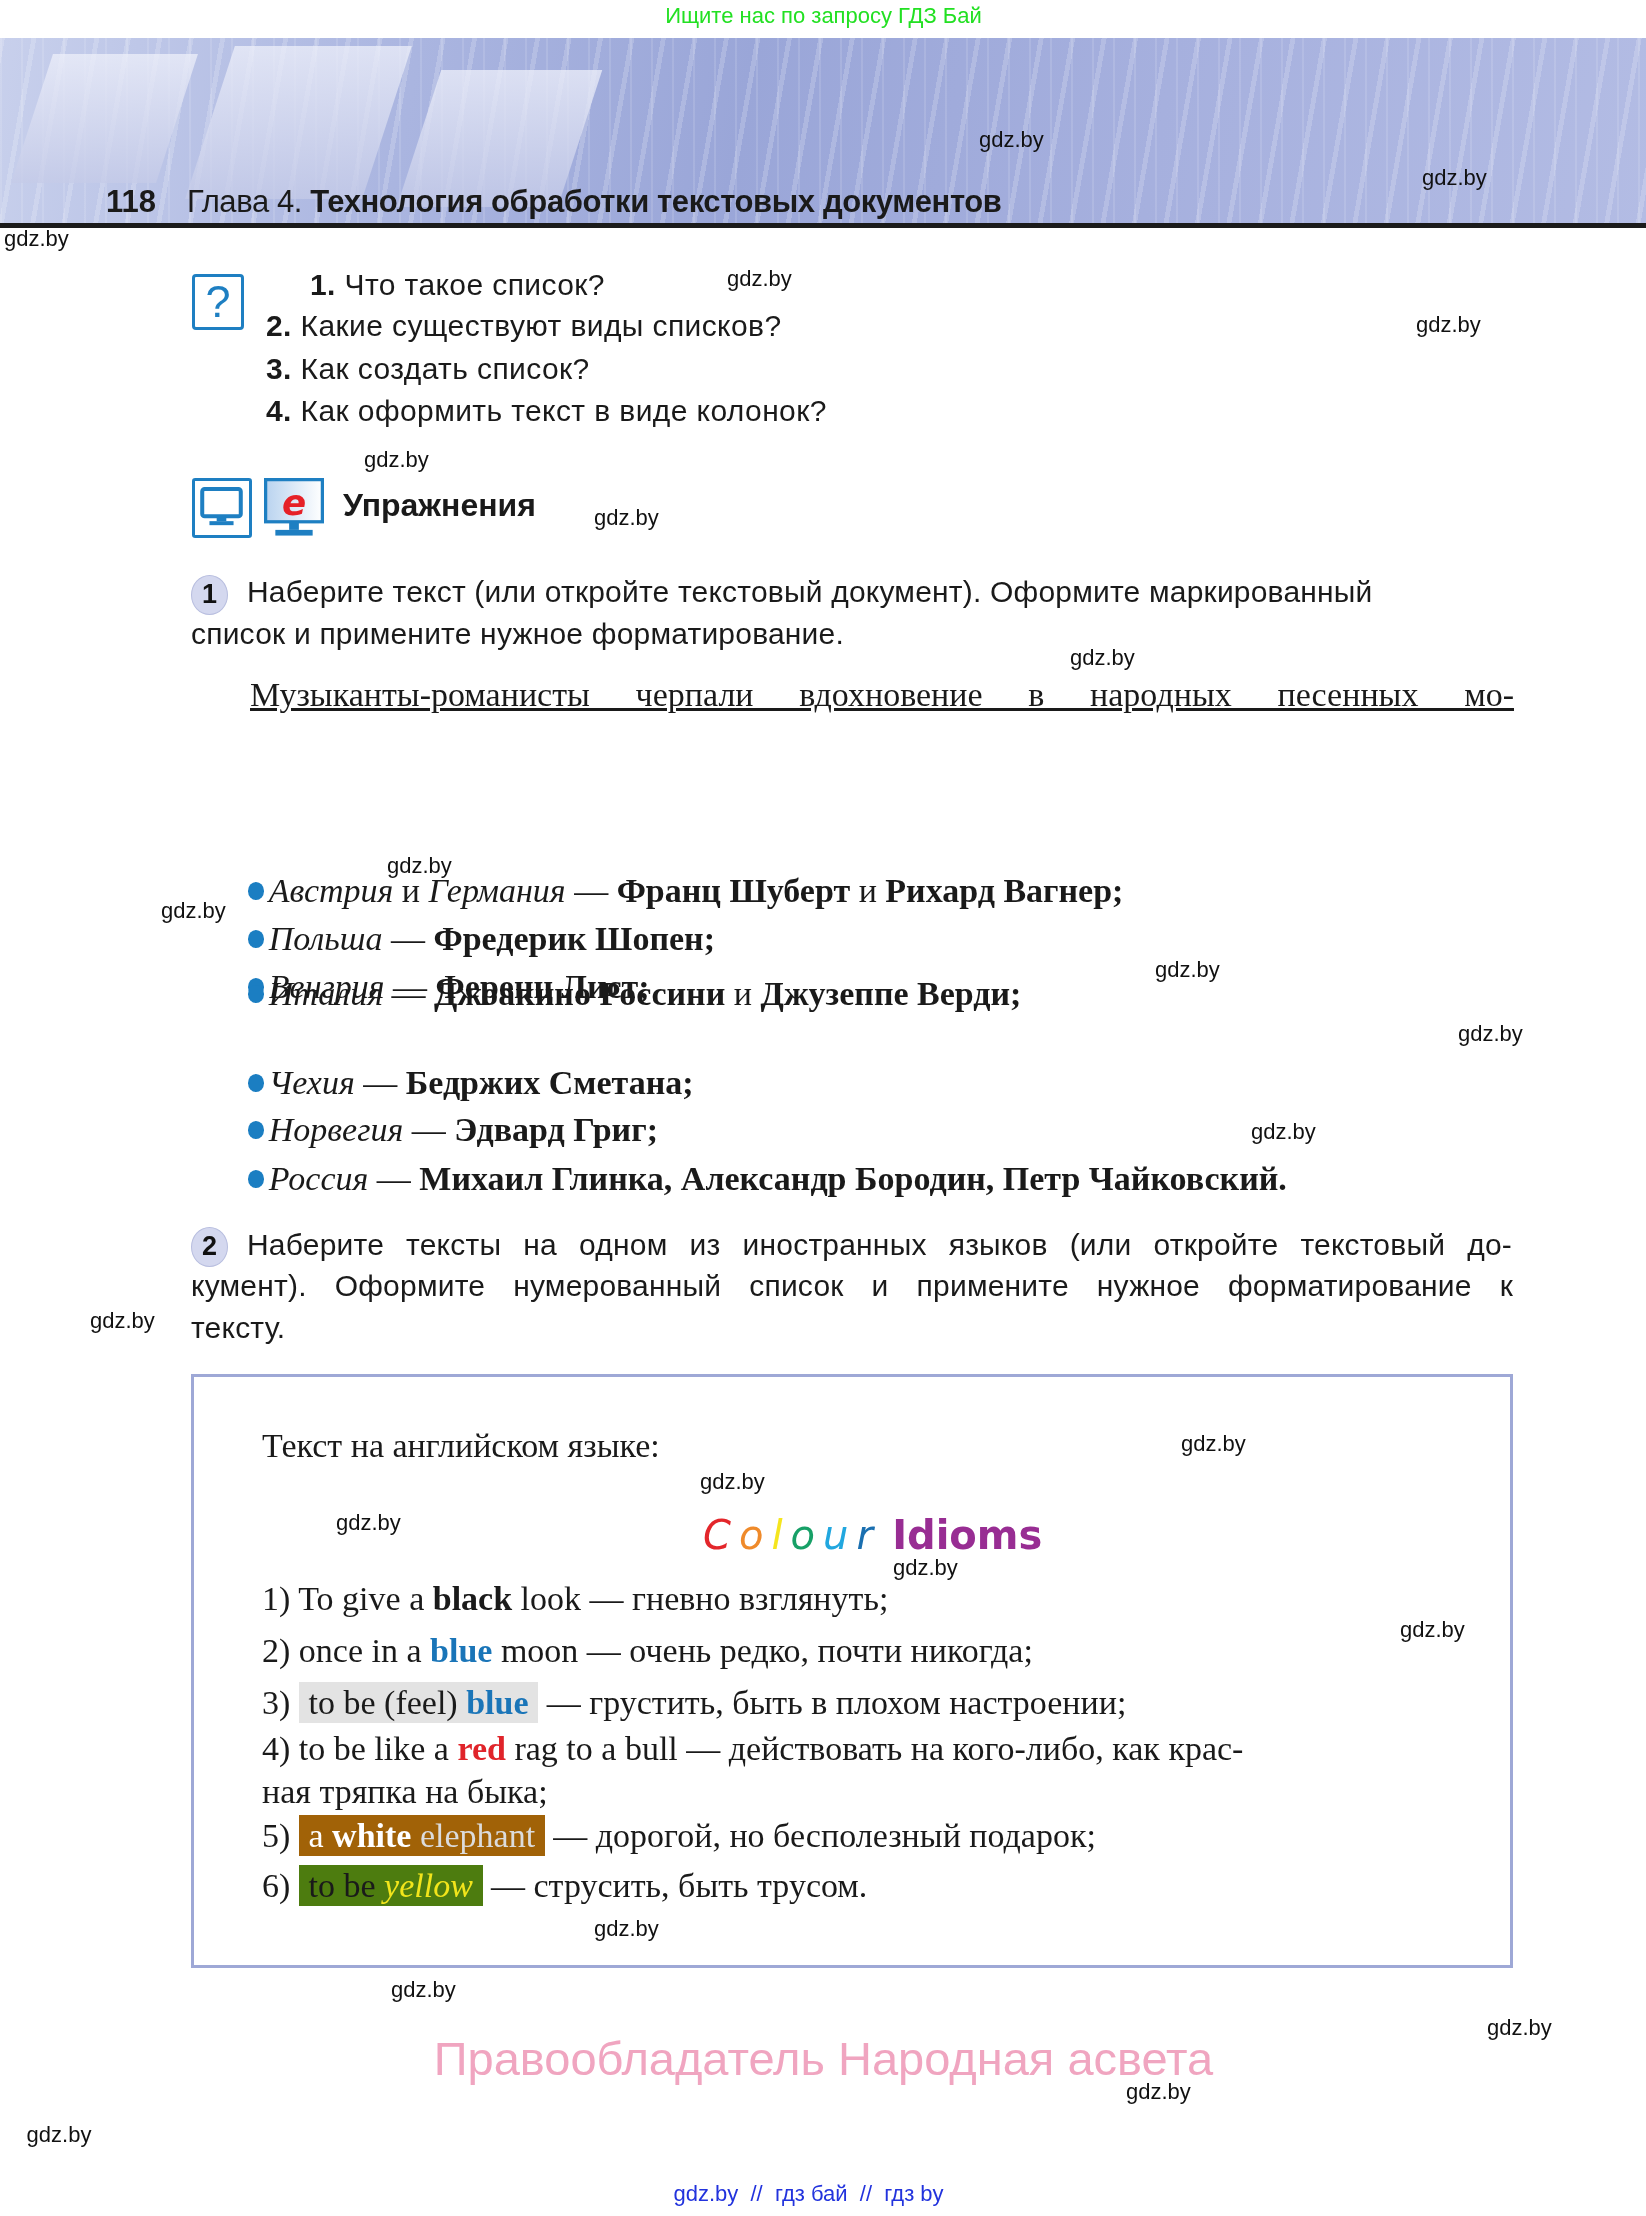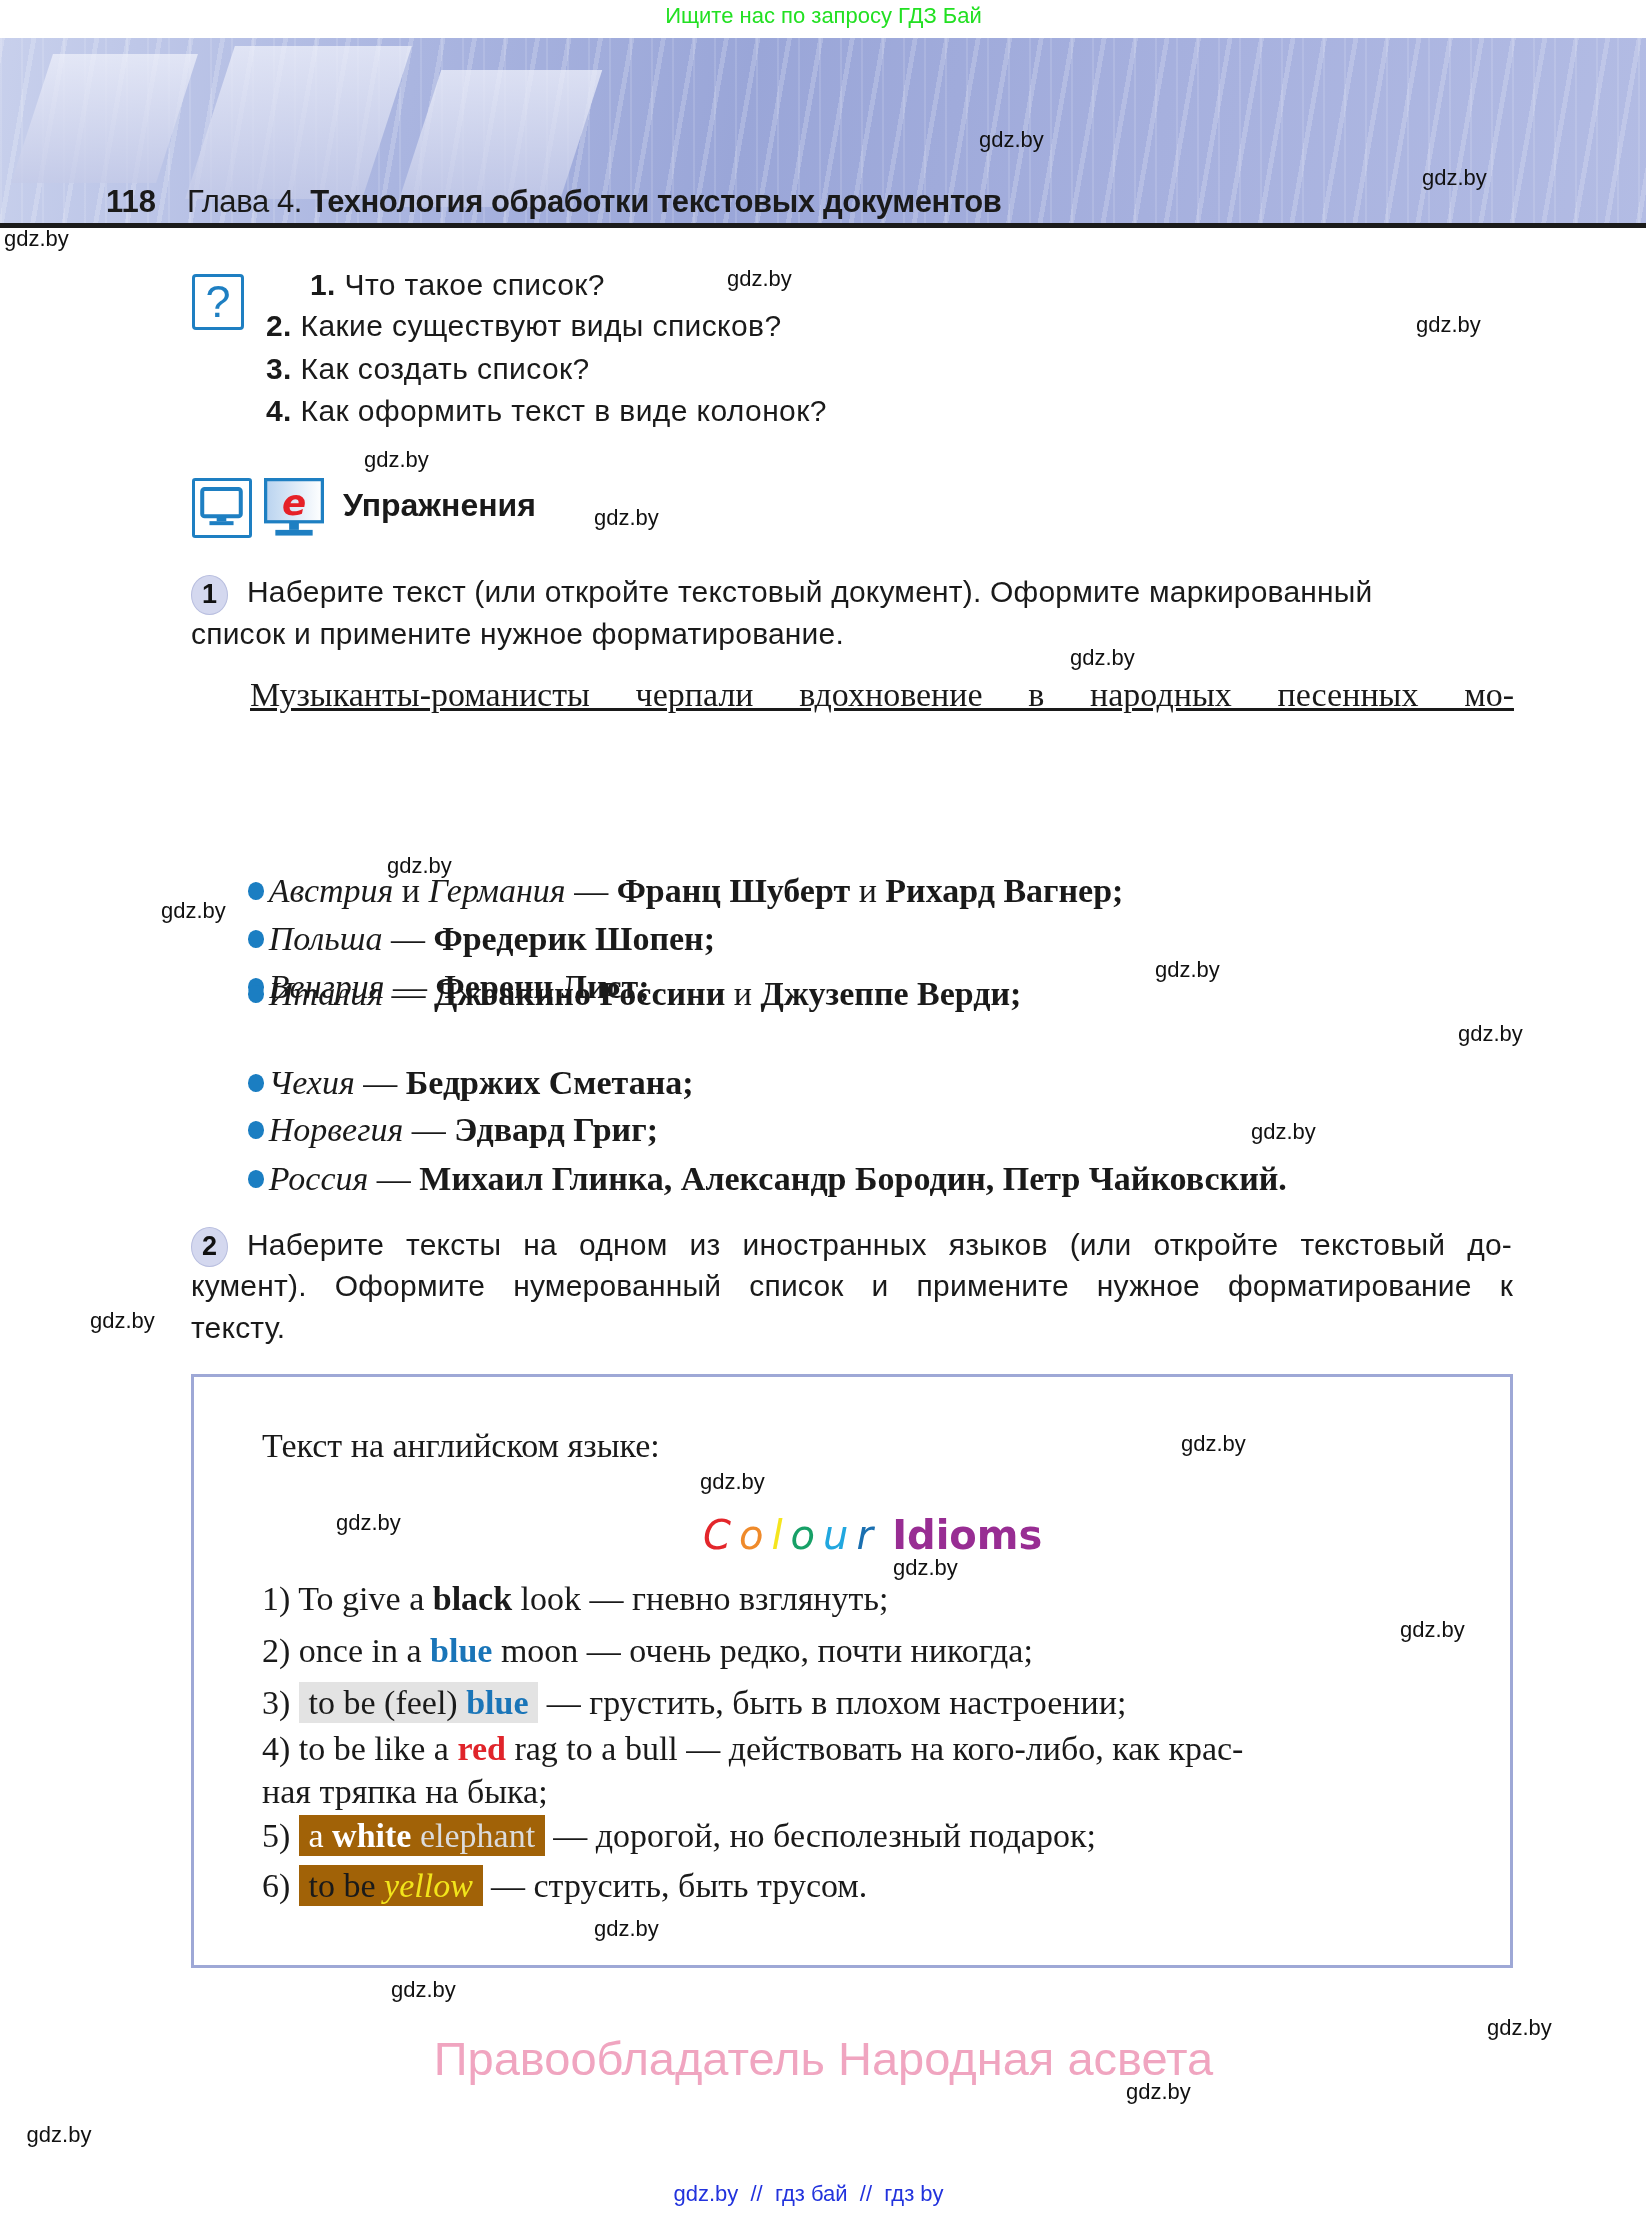--- a/index.html
+++ b/index.html
@@ -35,21 +35,21 @@
   .bul i { font-style:italic; }
   .bul b { font-weight:bold; }
   .box { left:191px; top:1374px; width:1322px; height:594px; border:3.2px solid #9ea8d6; box-sizing:border-box; background:#fff; }
   .box-line { left:262px; font-size:34px; font-family:"Liberation Serif", serif; color:#1a1a1a; white-space:nowrap; }
   .title-idioms { left:703px; top:1512px; font-size:40px; white-space:nowrap; }
   .title-idioms .c { font-family:"DejaVu Sans", sans-serif; font-style:italic; letter-spacing:8px; }
   .title-idioms .i { font-family:"DejaVu Sans", sans-serif; font-weight:bold; color:#982d93; margin-left:11.3px; }
   .hl-grey { background:#e3e3e3; padding:1.6px 9.7px; }
   .hl-black { background:#a16207; color:#fff; padding:1.6px 9.7px; }
   .hl-black .el { color:#dcdcdc; font-weight:normal; }
-  .hl-lav { background:#a16207; padding:1.6px 9.7px; }
+  .hl-lav { background:#4d7c0f; padding:1.6px 9.7px; }
   .blue { color:#1a75b8; font-weight:bold; }
   .red { color:#e0242a; font-weight:bold; }
   .yel { color:#f2e51b; font-style:italic; }
   .footer-pink { left:0; width:1647px; top:2031px; text-align:center; font-size:47px; color:#f0a5c0; }
   .footer-links { left:0; width:1617px; top:2181px; text-align:center; font-size:22px; color:#2233dd; }
 </style>
 </head>
 <body>
 
 <div class="abs top-note">Ищите нас по запросу ГДЗ Бай</div>

